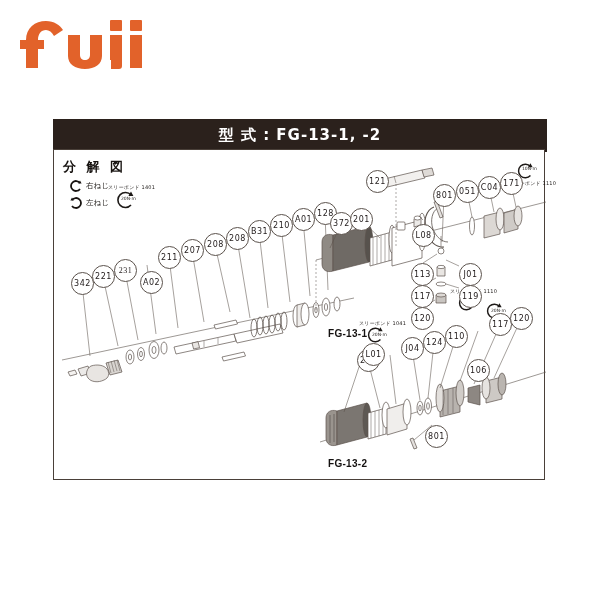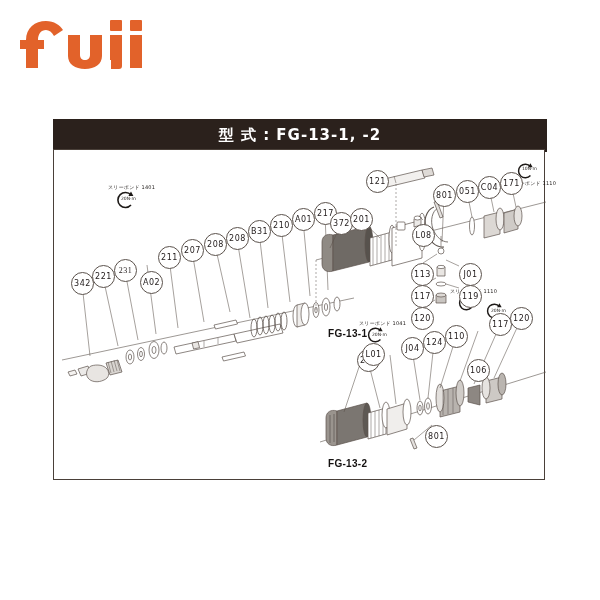--- a/index.html
+++ b/index.html
@@ -96,20 +96,43 @@
       </g>
     </svg>
   </div>
 
   <div class="title-bar">
     <span>型 式 : FG-13-1, -2</span>
   </div>
 
   <div class="frame">
 
+    <div class="legend">
+      <div class="legend-title">分 解 図</div>
+
+      <div class="legend-row">
+        <span class="glyph">
+          <svg width="14" height="14" viewBox="0 0 14 14">
+            <path d="M11 4 A5 5 0 1 0 11 10" fill="none" stroke="#171310" stroke-width="1.8"></path>
+            <path d="M11 1.5 L12.6 4.6 L9.2 4.6 Z" fill="#171310"></path>
+          </svg>
+        </span>
+        <span class="txt">右ねじ</span>
+      </div>
+
+      <div class="legend-row">
+        <span class="glyph">
+          <svg width="14" height="14" viewBox="0 0 14 14">
+            <path d="M3 4 A5 5 0 1 1 3 10" fill="none" stroke="#171310" stroke-width="1.8"></path>
+            <path d="M3 1.5 L4.8 4.6 L1.4 4.6 Z" fill="#171310"></path>
+          </svg>
+        </span>
+        <span class="txt">左ねじ</span>
+      </div>
+    </div>
 
     <svg class="canvas" viewBox="0 0 492 331">
       <g stroke="#5b524c" fill="none" stroke-width="0.7">
 
         <line x1="8" y1="210" x2="300" y2="148" stroke-width="0.6"></line>
 
         <g stroke-width="0.55">
           <line x1="28" y1="134" x2="36" y2="206"></line>
           <line x1="49" y1="127" x2="64" y2="196"></line>
           <line x1="71" y1="121" x2="84" y2="190"></line>
@@ -347,21 +370,21 @@
     <div class="callout" style="left:38px;top:115px;">221</div>
     <div class="callout" style="left:60px;top:109px;font-family:Liberation Serif, serif;">231</div>
     <div class="callout" style="left:86px;top:103px;margin-top:18px;">A02</div>
     <div class="callout" style="left:104px;top:96px;">211</div>
     <div class="callout" style="left:127px;top:89px;">207</div>
     <div class="callout" style="left:150px;top:83px;">208</div>
     <div class="callout" style="left:172px;top:77px;">208</div>
     <div class="callout" style="left:194px;top:70px;">B31</div>
     <div class="callout" style="left:216px;top:64px;">210</div>
     <div class="callout" style="left:238px;top:58px;">A01</div>
-    <div class="callout" style="left:260px;top:52px;">217</div>
+    <div class="callout" style="left:260px;top:52px;">128</div>
 
     <div class="callout" style="left:312px;top:20px;">121</div>
     <div class="callout" style="left:276px;top:62px;">372</div>
     <div class="callout" style="left:296px;top:58px;">201</div>
     <div class="callout" style="left:358px;top:74px;">L08</div>
     <div class="callout" style="left:379px;top:34px;">801</div>
     <div class="callout" style="left:402px;top:30px;">051</div>
     <div class="callout" style="left:424px;top:26px;">C04</div>
     <div class="callout" style="left:446px;top:22px;">171</div>
     <div class="callout" style="left:357px;top:113px;">113</div>

